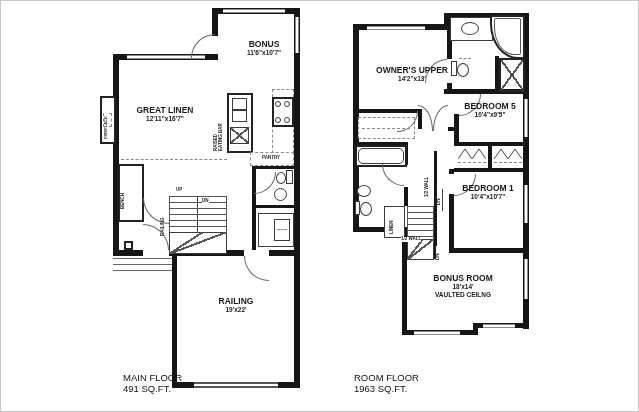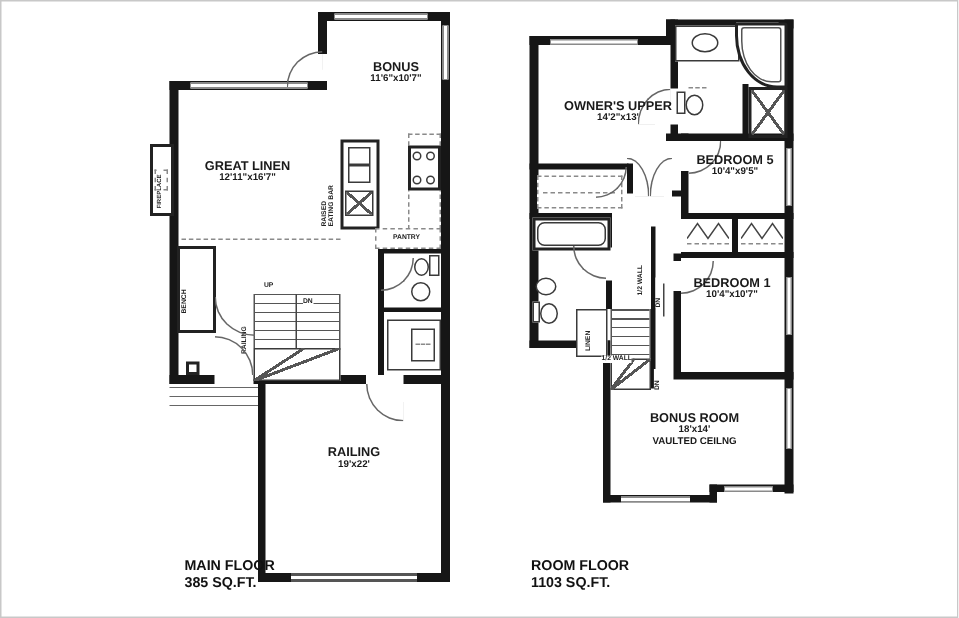--- a/index.html
+++ b/index.html
@@ -30,21 +30,21 @@
   .xthin{border-width:1px;border-color:#3a3a3a;}
   .dg{position:absolute;background-image:linear-gradient(to bottom right,transparent 0,transparent calc(50% - 1px),#555 calc(50% - 1px),#555 calc(50% + 1px),transparent calc(50% + 1px));}
   .tubc{position:absolute;border:2px solid #222;background:#fff;border-radius:2px 2px 2px 80%;box-sizing:border-box;}
   .tubc-in{position:absolute;border:1px solid #555;background:#fff;border-radius:2px 2px 2px 75%;box-sizing:border-box;}
   .gdoor{position:absolute;background:#fff;border-top:2px solid #555;border-bottom:2px solid #555;box-sizing:border-box;}
   .room-lbl{position:absolute;text-align:center;font-weight:bold;line-height:1.2;transform:translateX(-50%);white-space:nowrap;color:#1a1a1a;}
   .room-lbl .nm{font-size:8.5px;}
   .room-lbl .dm{font-size:6.5px;font-weight:600;}
   .tiny{position:absolute;font-size:4.5px;font-weight:bold;white-space:nowrap;color:#222;background:#fff;line-height:1.1;}
   .vert{writing-mode:vertical-rl;transform:rotate(180deg);}
-  .cap{position:absolute;font-weight:bold;font-size:9.5px;line-height:11px;color:#111;}
+  .cap{position:absolute;font-weight:normal;font-size:9.5px;line-height:11px;color:#111;}
 </style>
 </head>
 <body>
 
 <div class="canvas">
 
   <section>
 
     <div class="w" style="left:211px;top:7px;width:88px;height:6px"></div>
     <div class="w" style="left:293px;top:7px;width:6px;height:380px"></div>
@@ -129,21 +129,21 @@
     <div class="room-lbl" style="left:164px;top:104px">
       <div class="nm">GREAT LINEN</div>
       <div class="dm">12'11"x16'7"</div>
     </div>
     <div class="room-lbl" style="left:235px;top:295px">
       <div class="nm">RAILING</div>
       <div class="dm">19'x22'</div>
     </div>
     <div class="cap" style="left:122px;top:371px">
       <div>MAIN FLOOR</div>
-      <div>385 SQ.FT.</div>
+      <div>491 SQ.FT.</div>
     </div>
   </section>
 
   <section>
 
     <div class="w" style="left:352px;top:23px;width:95px;height:6px"></div>
     <div class="w" style="left:443px;top:12px;width:85px;height:6px"></div>
     <div class="w" style="left:443px;top:12px;width:6px;height:17px"></div>
     <div class="w" style="left:522px;top:12px;width:6px;height:316px"></div>
     <div class="w" style="left:352px;top:23px;width:6px;height:208px"></div>
@@ -242,17 +242,17 @@
       <div class="nm">BEDROOM 1</div>
       <div class="dm">10'4"x10'7"</div>
     </div>
     <div class="room-lbl" style="left:462px;top:272px">
       <div class="nm">BONUS ROOM</div>
       <div class="dm">18'x14'</div>
       <div class="dm">VAULTED CEILNG</div>
     </div>
     <div class="cap" style="left:353px;top:371px">
       <div>ROOM FLOOR</div>
-      <div>1103 SQ.FT.</div>
+      <div>1963 SQ.FT.</div>
     </div>
   </section>
 
 </div>
 
 </body></html>

